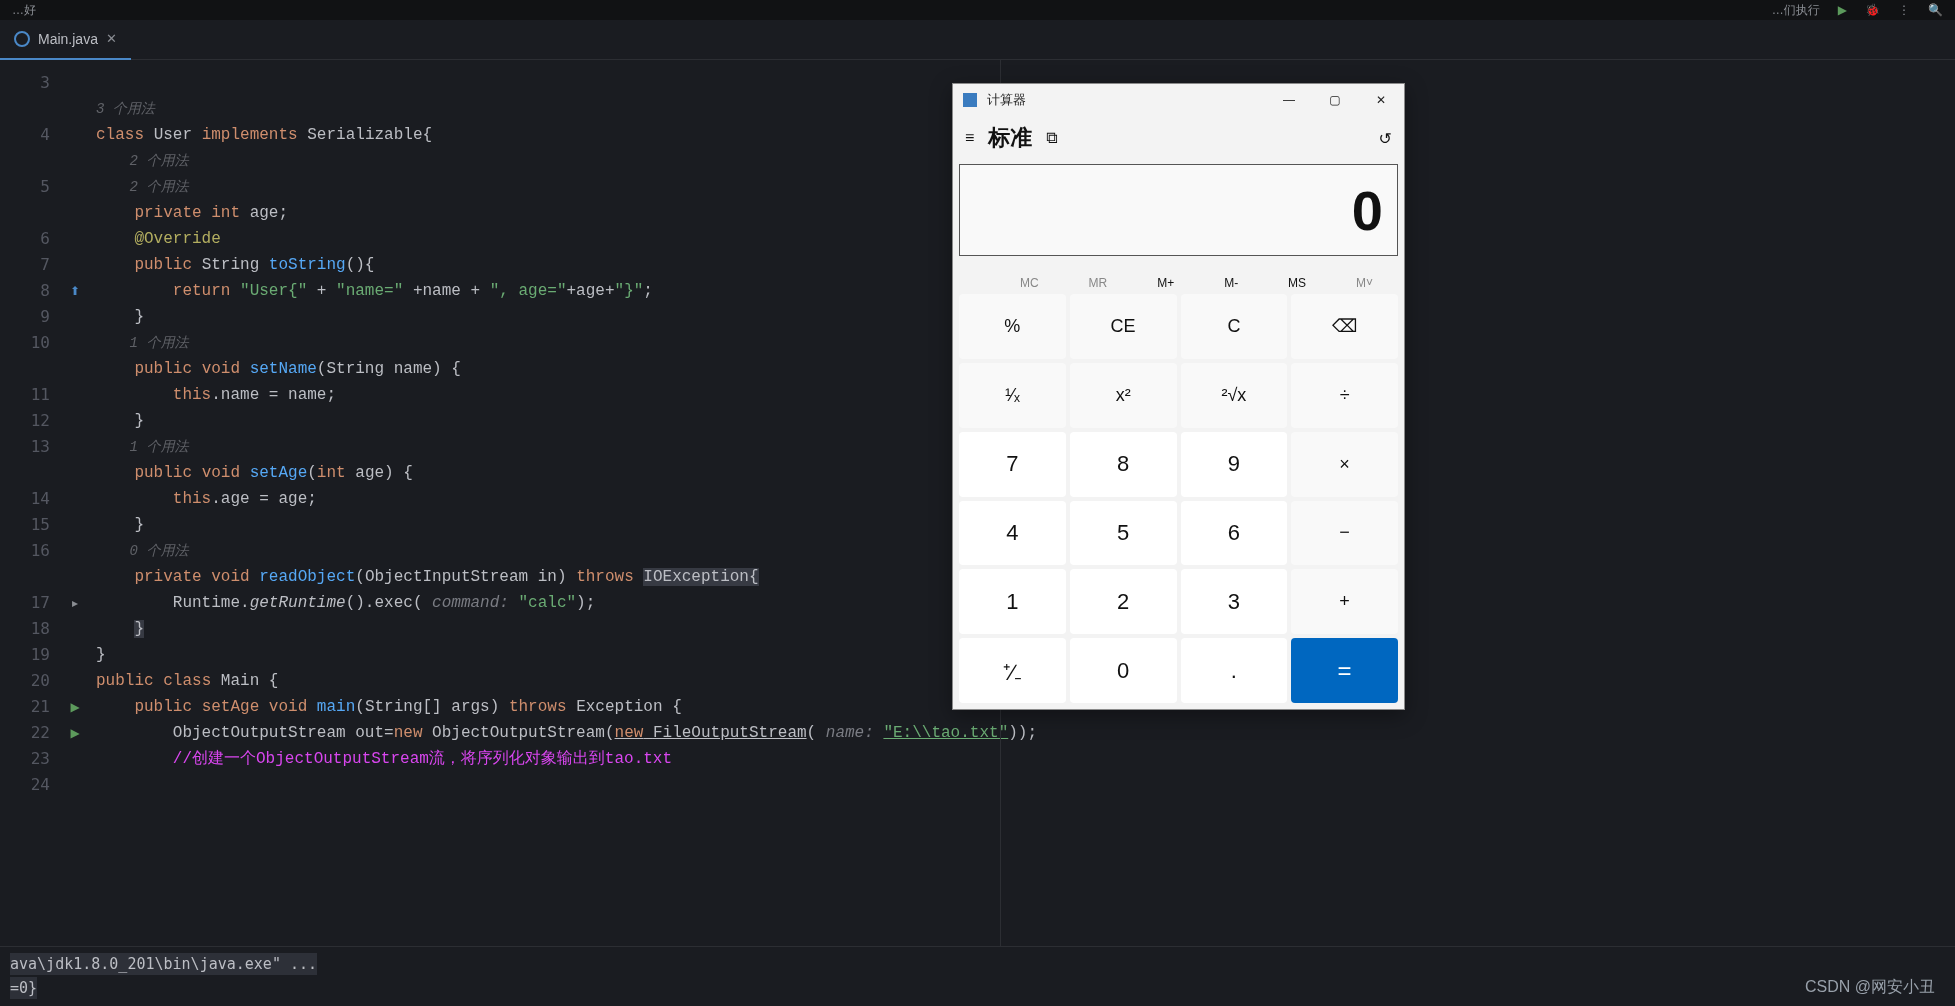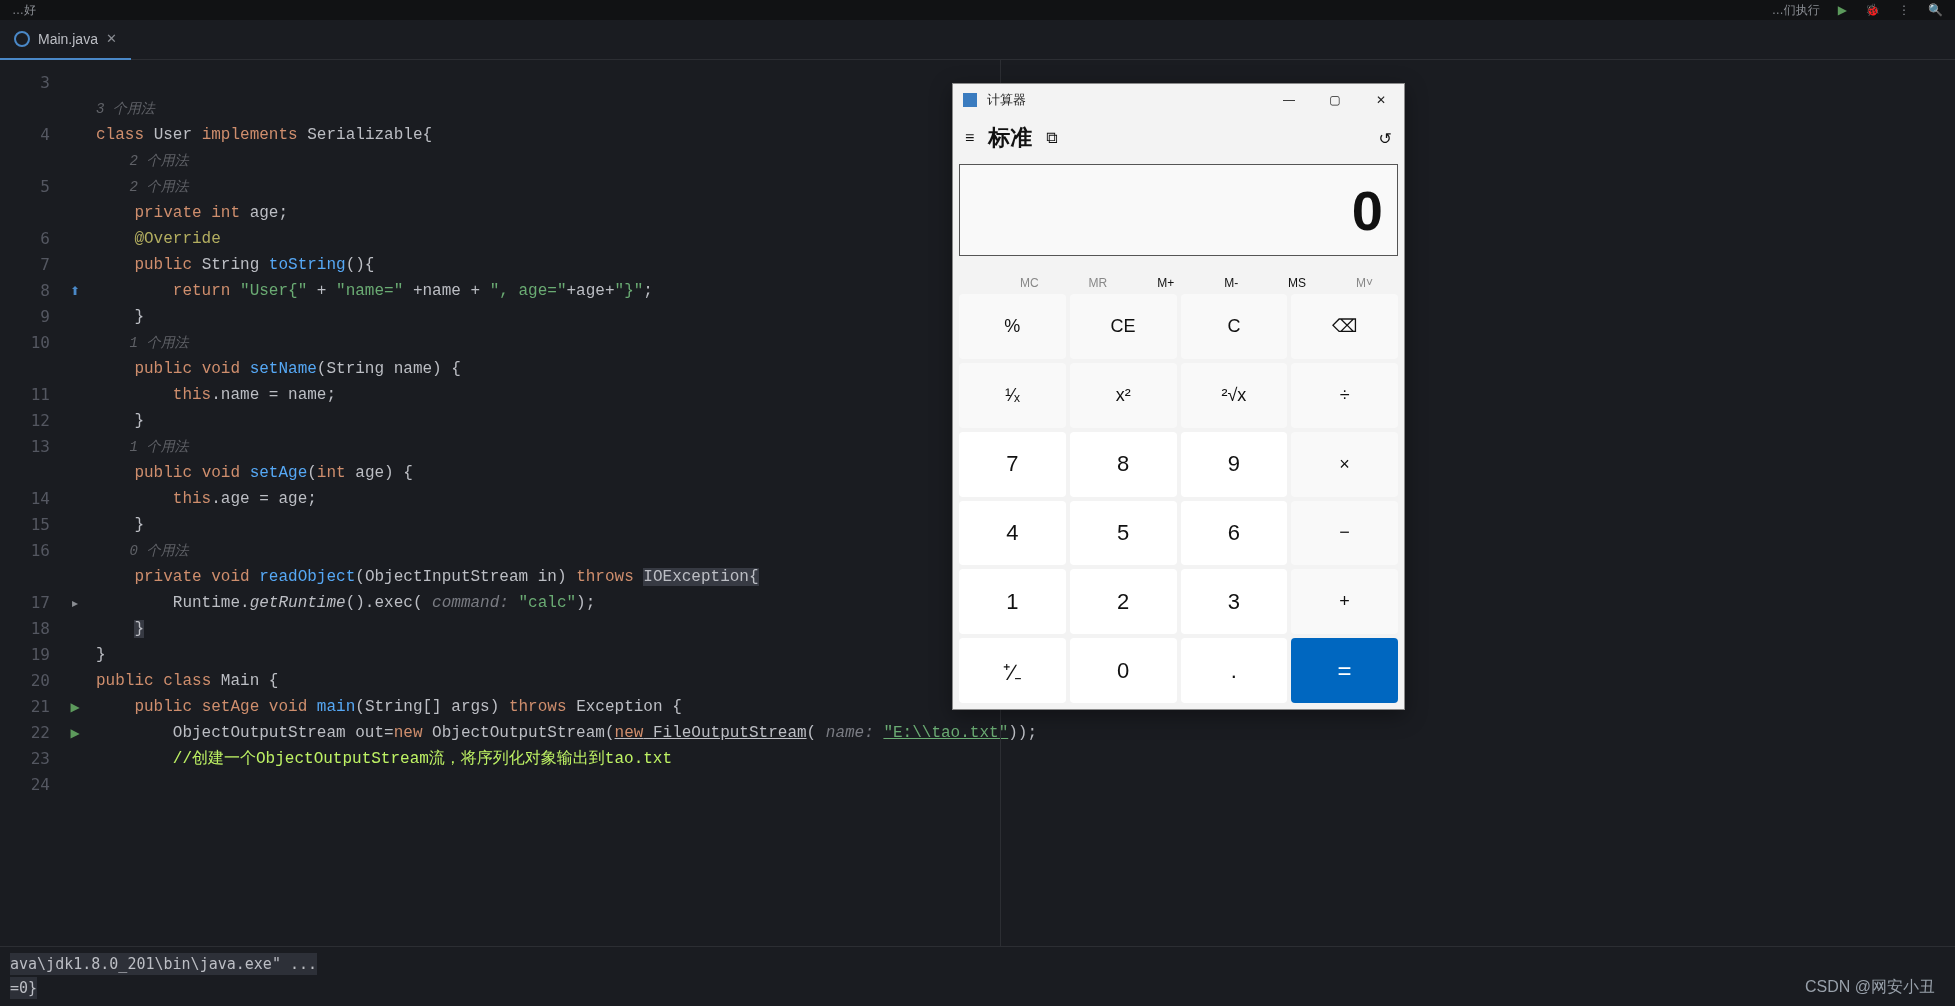--- a/index.html
+++ b/index.html
@@ -290,21 +290,21 @@
     <div class="code-line">        <span class="kw">this</span>.age = age;</div>
     <div class="code-line">    }</div>
     <div class="code-line hint">    <span>0 个用法</span></div>
     <div class="code-line">    <span class="kw">private</span> <span class="kw">void</span> <span class="fn">readObject</span>(<span>ObjectInputStream</span> in) <span class="kw">throws</span> <span class="hl-bg">IOException</span><span class="hl-bg">{</span></div>
     <div class="code-line">        <span>Runtime</span>.<span style="font-style:italic">getRuntime</span>().<span>exec</span>( <span class="param-hint">command:</span> <span class="str">"calc"</span>);</div>
     <div class="code-line">    <span class="hl-bg">}</span></div>
     <div class="code-line">}</div>
     <div class="code-line"><span class="kw">public</span> <span class="kw">class</span> <span>Main</span> {</div>
     <div class="code-line">    <span class="kw">public</span> <span class="kw">setAge</span> <span class="kw">void</span> <span class="fn">main</span>(<span>String[] args</span>) <span class="kw">throws</span> <span>Exception</span> {</div>
     <div class="code-line">        <span>ObjectOutputStream</span> <span>out</span>=<span class="kw">new</span> <span>ObjectOutputStream</span>(<span class="under"><span class="kw">new</span> <span>FileOutputStream</span></span>( <span class="param-hint">name:</span> <span class="str under">"E:\\tao.txt"</span>));</div>
-    <div class="code-line" style="color:#bef264">        <span>//创建一个ObjectOutputStream流，将序列化对象输出到tao.txt</span></div>
+    <div class="code-line" style="color:#d946ef">        <span>//创建一个ObjectOutputStream流，将序列化对象输出到tao.txt</span></div>
   </div>
 </div>
 
 <div class="vsplit"></div>
 
 <div class="calc">
   <div style="display:flex; align-items:center;">
     <div class="calc-title" style="flex:1">
       <span class="app-icon"></span>
       <span>计算器</span>

